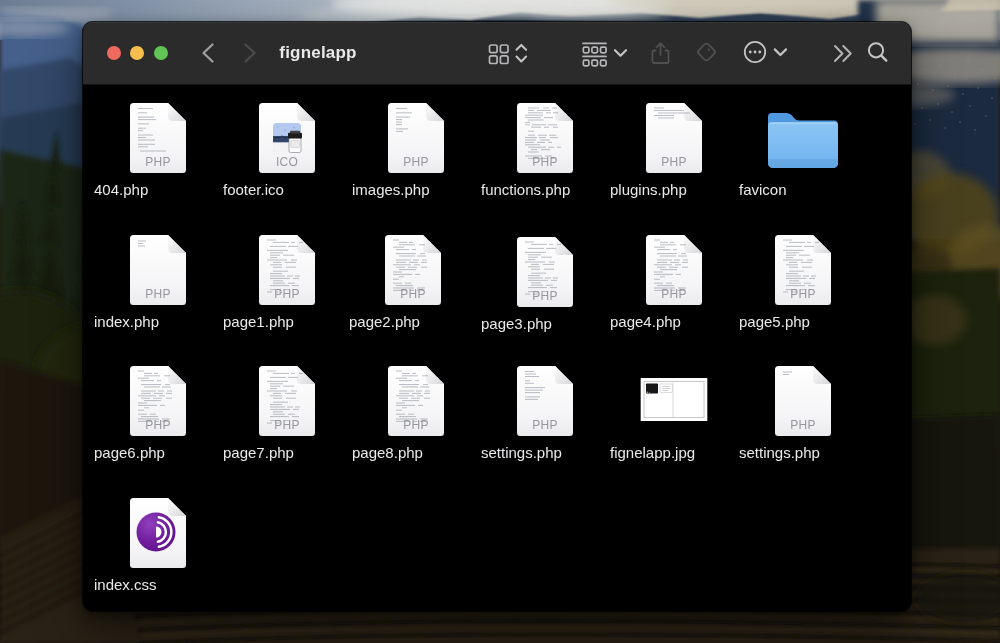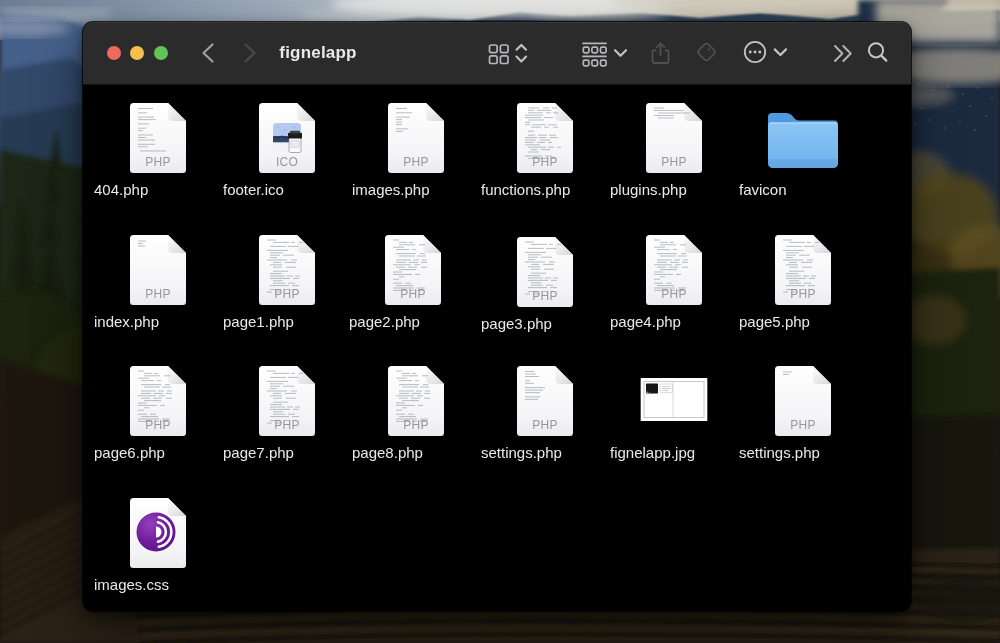--- a/index.html
+++ b/index.html
@@ -445,16 +445,16 @@
           <svg width="56" height="70" viewBox="0 0 56 70" filter="url(#ds)">
             <use href="#page"></use>
             <circle cx="26" cy="34" r="19.5" fill="url(#purp)"></circle>
             <g stroke="#ffffff" fill="none" stroke-linecap="round">
               <path d="M28.8 19.2 A15 15 0 0 1 28.8 48.8" stroke-width="2.5"></path>
               <path d="M27.9 24.2 A10 10 0 0 1 27.9 43.8" stroke-width="2.5"></path>
             </g>
             <path d="M26 28.5 A5.5 5.5 0 0 1 26 39.5 Z" fill="#ffffff"></path>
           </svg>
         </div>
-        <div class="lb">images.css</div>
+        <div class="lb">index.css</div>
       </div>
  </div>
 </div>
 
 </body></html>

